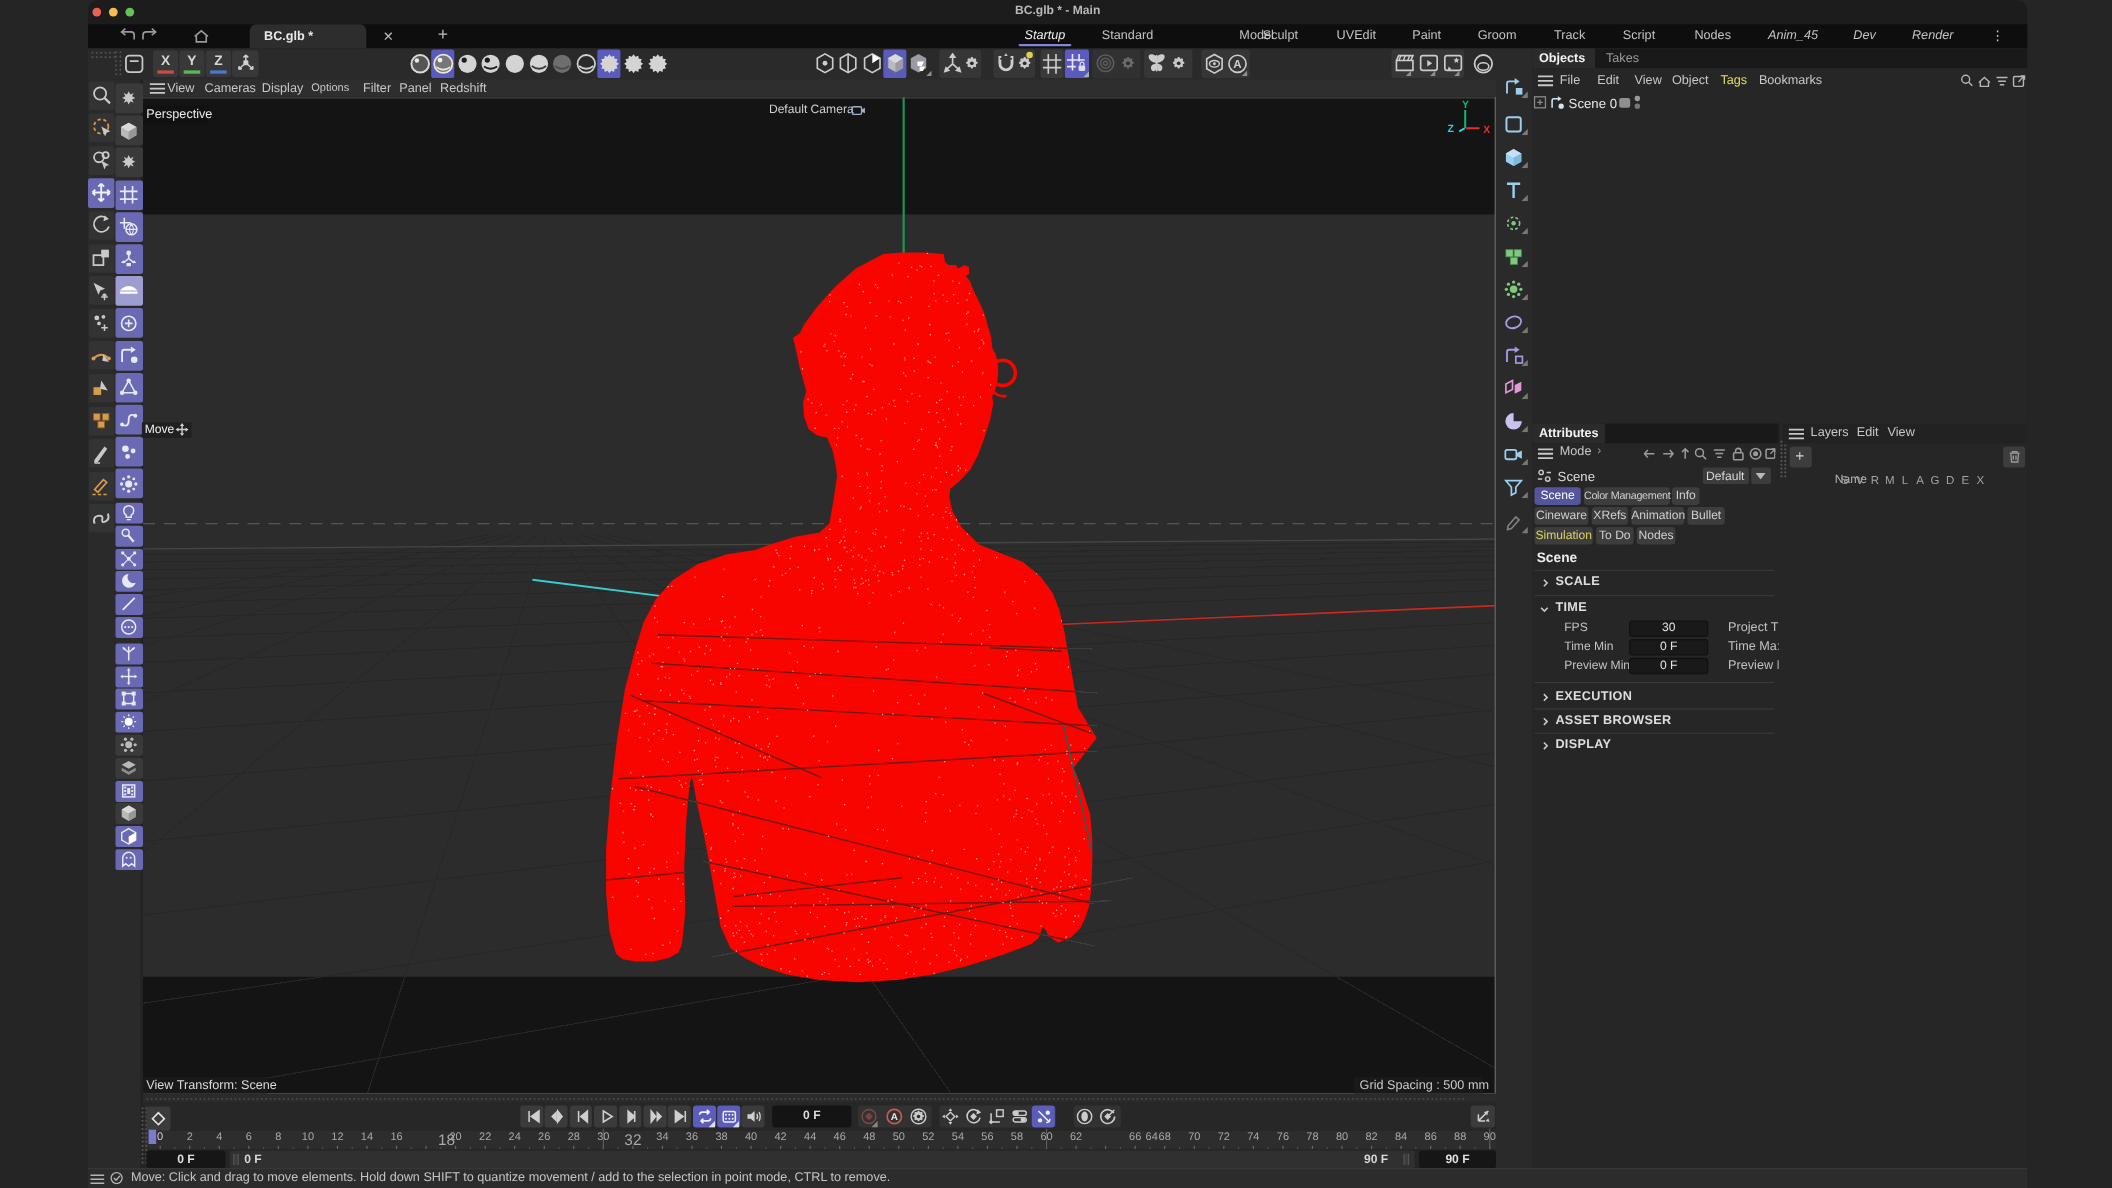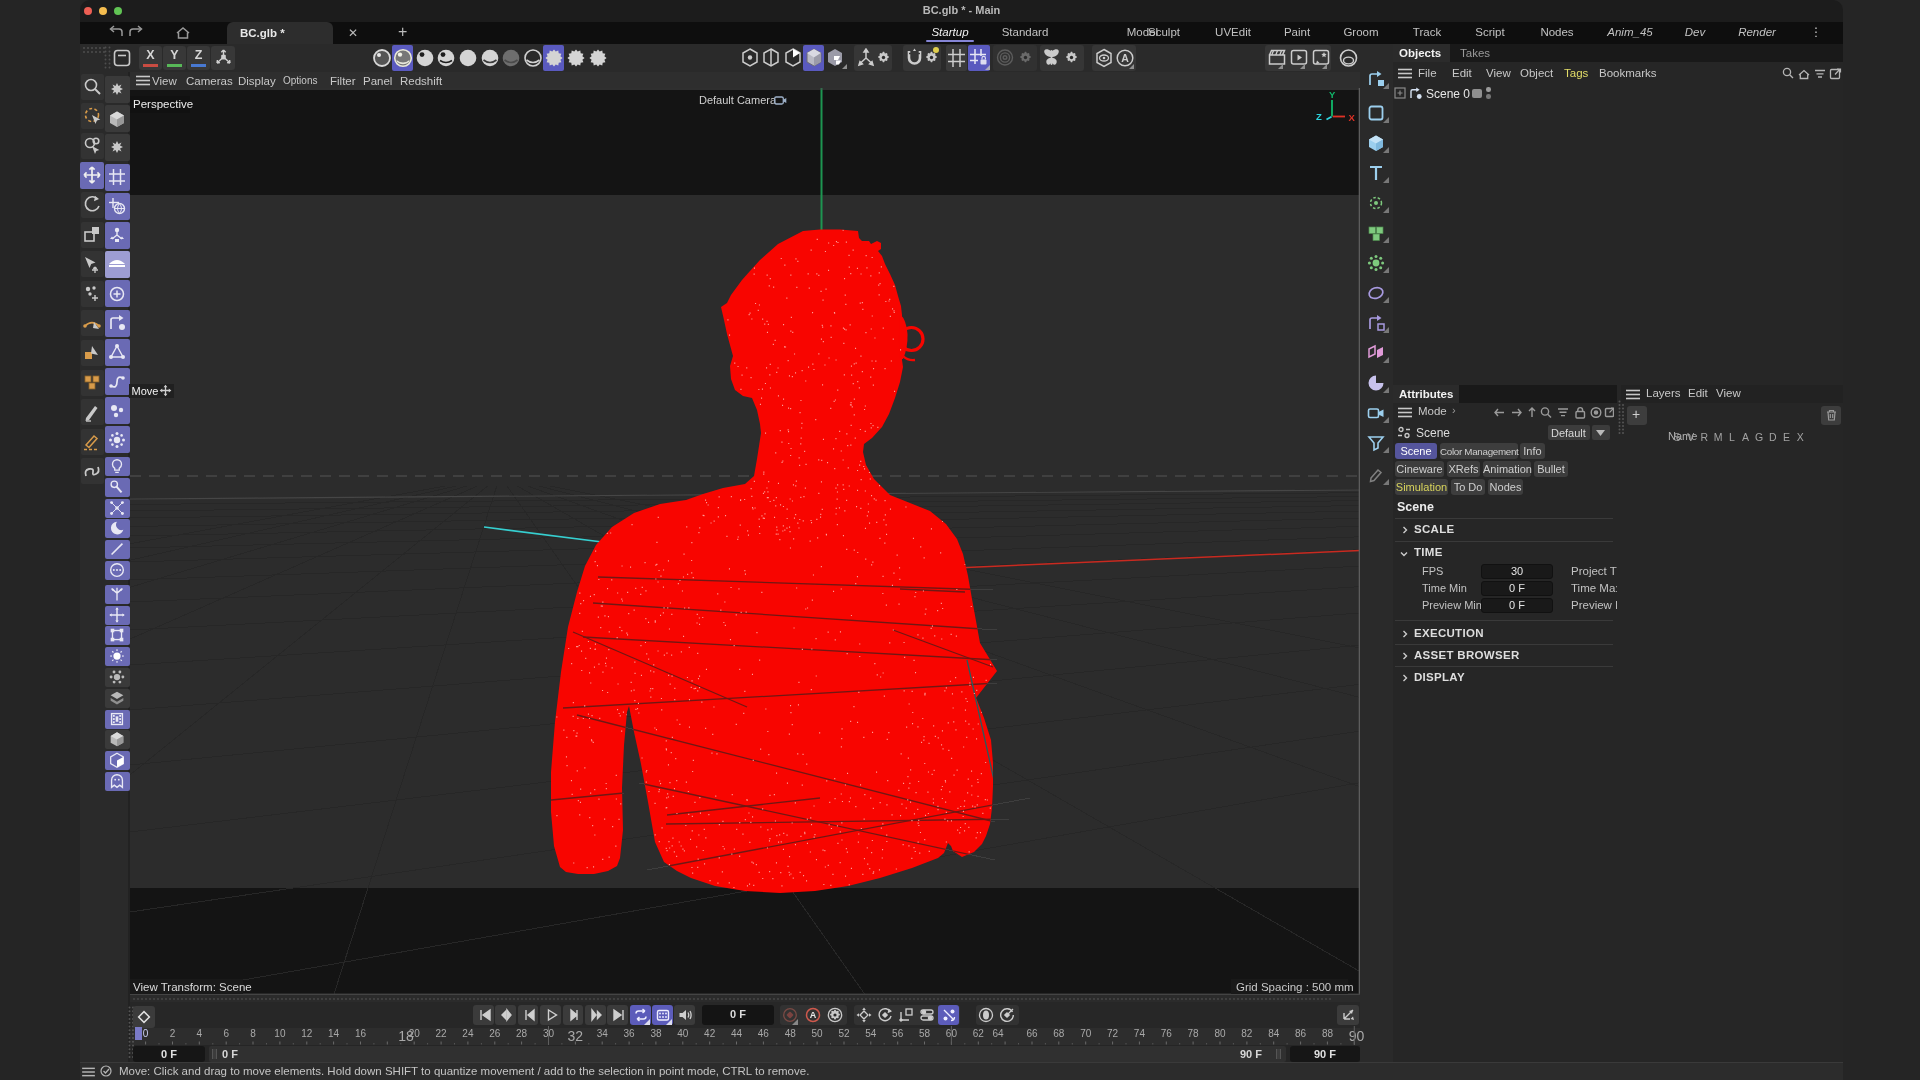--- a/index.html
+++ b/index.html
@@ -1553,34 +1553,34 @@
 <div class="txt" style="left:726.52px;top:1028px;width:20px;text-align:center;font-size:10px;color:#a9a9a9">44</div>
 <div class="txt" style="left:753.38px;top:1028px;width:20px;text-align:center;font-size:10px;color:#a9a9a9">46</div>
 <div class="txt" style="left:780.24px;top:1028px;width:20px;text-align:center;font-size:10px;color:#a9a9a9">48</div>
 <div class="txt" style="left:807.1px;top:1028px;width:20px;text-align:center;font-size:10px;color:#a9a9a9">50</div>
 <div class="txt" style="left:833.96px;top:1028px;width:20px;text-align:center;font-size:10px;color:#a9a9a9">52</div>
 <div class="txt" style="left:860.82px;top:1028px;width:20px;text-align:center;font-size:10px;color:#a9a9a9">54</div>
 <div class="txt" style="left:887.68px;top:1028px;width:20px;text-align:center;font-size:10px;color:#a9a9a9">56</div>
 <div class="txt" style="left:914.54px;top:1028px;width:20px;text-align:center;font-size:10px;color:#a9a9a9">58</div>
 <div class="txt" style="left:941.4px;top:1028px;width:20px;text-align:center;font-size:10px;color:#a9a9a9">60</div>
 <div class="txt" style="left:968.26px;top:1028px;width:20px;text-align:center;font-size:10px;color:#a9a9a9">62</div>
-<div class="txt" style="left:988px;top:1028px;width:20px;text-align:center;font-size:10px;color:#a9a9a9">64</div>
+<div class="txt" style="left:1037px;top:1028px;width:20px;text-align:center;font-size:10px;color:#a9a9a9">64</div>
 <div class="txt" style="left:1021.98px;top:1028px;width:20px;text-align:center;font-size:10px;color:#a9a9a9">66</div>
 <div class="txt" style="left:1048.84px;top:1028px;width:20px;text-align:center;font-size:10px;color:#a9a9a9">68</div>
 <div class="txt" style="left:1075.7px;top:1028px;width:20px;text-align:center;font-size:10px;color:#a9a9a9">70</div>
 <div class="txt" style="left:1102.56px;top:1028px;width:20px;text-align:center;font-size:10px;color:#a9a9a9">72</div>
 <div class="txt" style="left:1129.4199999999998px;top:1028px;width:20px;text-align:center;font-size:10px;color:#a9a9a9">74</div>
 <div class="txt" style="left:1156.28px;top:1028px;width:20px;text-align:center;font-size:10px;color:#a9a9a9">76</div>
 <div class="txt" style="left:1183.1399999999999px;top:1028px;width:20px;text-align:center;font-size:10px;color:#a9a9a9">78</div>
 <div class="txt" style="left:1210.0px;top:1028px;width:20px;text-align:center;font-size:10px;color:#a9a9a9">80</div>
 <div class="txt" style="left:1236.86px;top:1028px;width:20px;text-align:center;font-size:10px;color:#a9a9a9">82</div>
 <div class="txt" style="left:1263.7199999999998px;top:1028px;width:20px;text-align:center;font-size:10px;color:#a9a9a9">84</div>
 <div class="txt" style="left:1290.58px;top:1028px;width:20px;text-align:center;font-size:10px;color:#a9a9a9">86</div>
 <div class="txt" style="left:1317.4399999999998px;top:1028px;width:20px;text-align:center;font-size:10px;color:#a9a9a9">88</div>
-<div class="txt" style="left:1344.3px;top:1028px;width:20px;text-align:right;font-size:14px;color:#a9a9a9">90</div>
+<div class="txt" style="left:1344.3px;top:1028px;width:20px;text-align:center;font-size:10px;color:#a9a9a9">90</div>
 <svg class="a" style="left:130px;top:1026px" width="1230" height="19" viewBox="130 1026 1230 19">
     <line x1="145.6" y1="1041.5" x2="145.6" y2="1044.5" stroke="#6a6a6a"></line>
     <line x1="159.0" y1="1043" x2="159.0" y2="1044.5" stroke="#555"></line>
     <line x1="172.5" y1="1041.5" x2="172.5" y2="1044.5" stroke="#6a6a6a"></line>
     <line x1="185.9" y1="1043" x2="185.9" y2="1044.5" stroke="#555"></line>
     <line x1="199.3" y1="1041.5" x2="199.3" y2="1044.5" stroke="#6a6a6a"></line>
     <line x1="212.8" y1="1043" x2="212.8" y2="1044.5" stroke="#555"></line>
     <line x1="226.2" y1="1041.5" x2="226.2" y2="1044.5" stroke="#6a6a6a"></line>
     <line x1="239.6" y1="1043" x2="239.6" y2="1044.5" stroke="#555"></line>
     <line x1="253.0" y1="1041.5" x2="253.0" y2="1044.5" stroke="#6a6a6a"></line>

